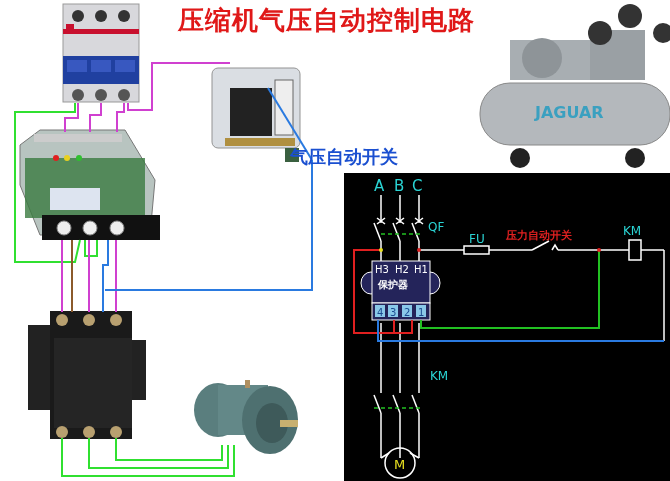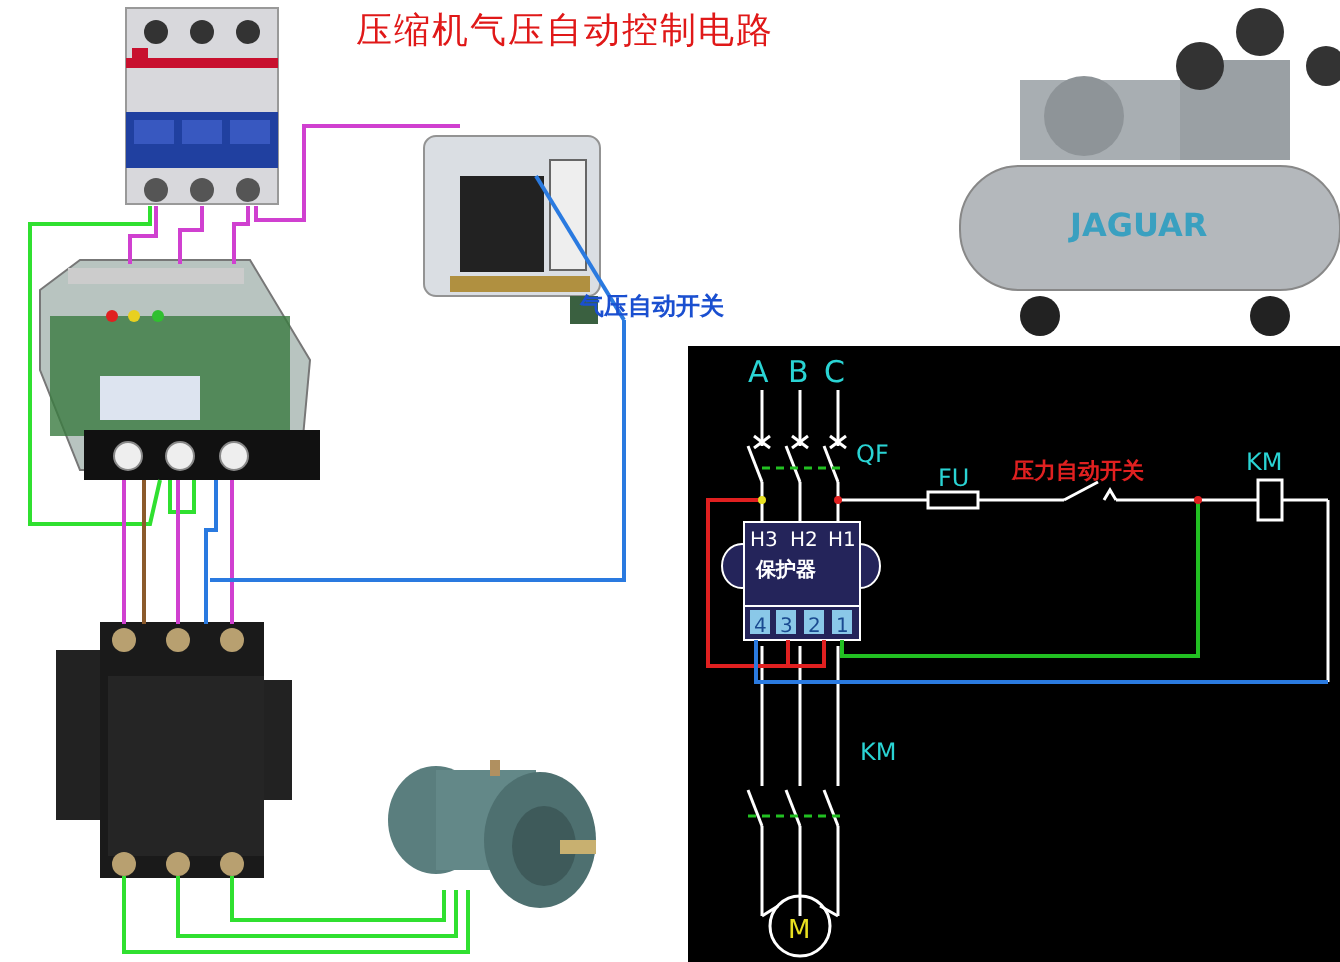--- a/index.html
+++ b/index.html
@@ -1,19 +1,19 @@
 <!DOCTYPE html>
 <html><head>
 <meta charset="utf-8">
 <style>
   html,body{margin:0;padding:0;background:#fff;}
   body{width:670px;height:481px;position:relative;overflow:hidden;font-family:"DejaVu Sans",sans-serif;}
   .abs{position:absolute;}
-  .title{left:178px;top:3px;font-size:18px;font-weight:normal;color:#e01818;letter-spacing:1px;white-space:nowrap;}
-  .ps-label{left:290px;top:145px;font-size:12px;color:#1a4fd0;font-weight:bold;white-space:nowrap;}
+  .title{left:178px;top:3px;font-size:26px;font-weight:bold;color:#e01818;letter-spacing:1px;white-space:nowrap;}
+  .ps-label{left:290px;top:145px;font-size:18px;color:#1a4fd0;font-weight:bold;white-space:nowrap;}
   .schem{left:344px;top:173px;width:326px;height:308px;background:#000;}
   svg text{font-family:"DejaVu Sans",sans-serif;}
 </style>
 </head>
 <body>
 
 <div class="abs title">压缩机气压自动控制电路</div>
 
 <svg class="abs" style="left:0;top:0" width="344" height="481">
 

